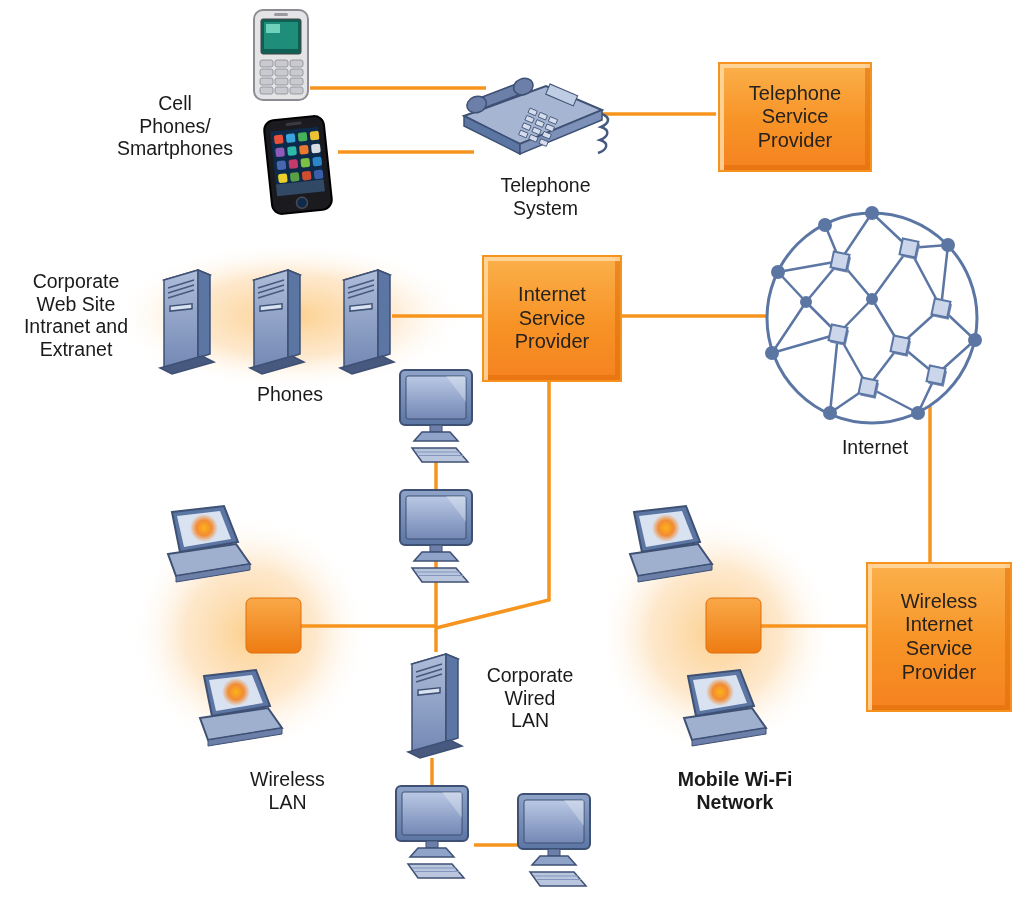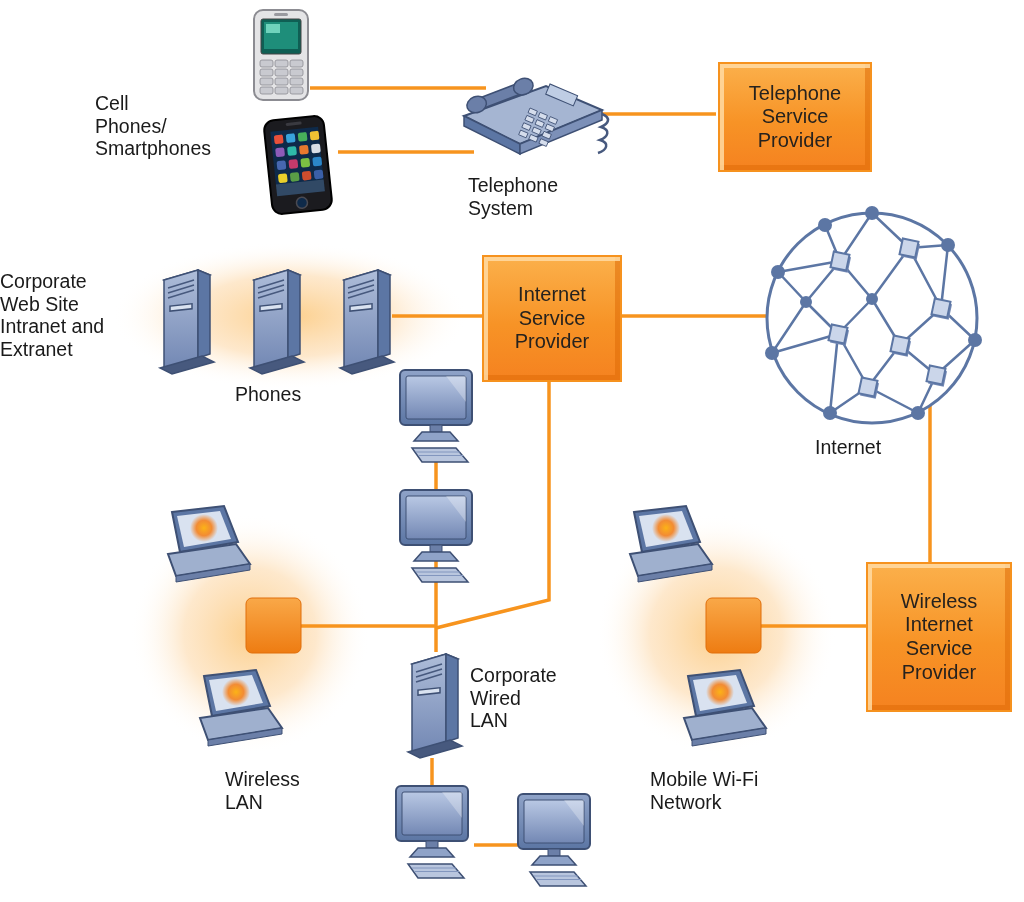--- a/index.html
+++ b/index.html
@@ -3,40 +3,40 @@
 <meta charset="utf-8">
 <style>
   html,body{margin:0;padding:0;background:#fff;}
   .canvas{
     position:relative;width:1024px;height:902px;background:#ffffff;
     font-family:"Liberation Sans",sans-serif;overflow:hidden;
   }
   .layer{position:absolute;left:0;top:0;}
   .lbl{
     position:absolute;color:#1a1a1a;font-size:19.5px;line-height:1.16;
-    text-align:left;white-space:pre-line;
+    text-align:center;white-space:pre-line;
   }
   .provider-box{
     position:absolute;display:flex;align-items:center;justify-content:center;
     text-align:center;white-space:pre-line;font-size:20px;line-height:1.18;color:#26221e;
     background:linear-gradient(180deg,#FBB04B 0%,#F79326 55%,#F58220 100%);
     border:2px solid #F6921E;
     box-shadow:inset 4px 4px 0 rgba(255,219,163,0.85), inset -5px -5px 0 rgba(222,108,8,0.55);
   }
   .box-tsp{left:718px;top:62px;width:150px;height:106px;}
   .box-isp{left:482px;top:255px;width:136px;height:123px;}
   .box-wisp{left:866px;top:562px;width:142px;height:146px;}
   .lbl-cellphones{left:95px;top:92px;width:160px;}
   .lbl-telsystem{left:468px;top:174px;width:155px;}
   .lbl-corpweb{left:0px;top:270px;width:152px;}
   .lbl-servers{left:235px;top:383px;width:110px;}
   .lbl-internet{left:815px;top:436px;width:120px;}
   .lbl-wlan{left:225px;top:768px;width:125px;}
   .lbl-wiredlan{left:470px;top:664px;width:120px;}
-  .lbl-mobile{left:650px;top:768px;width:170px;}
+  .lbl-mobile{left:650px;top:768px;width:170px;font-weight:bold;}
 </style>
 </head>
 <body>
 
 <div class="canvas">
 
   <svg class="layer" width="1024" height="902" viewBox="0 0 1024 902">
     <defs>
       <radialGradient id="glowR">
         <stop offset="0%" stop-color="#F9A01B" stop-opacity="0.50"></stop>

